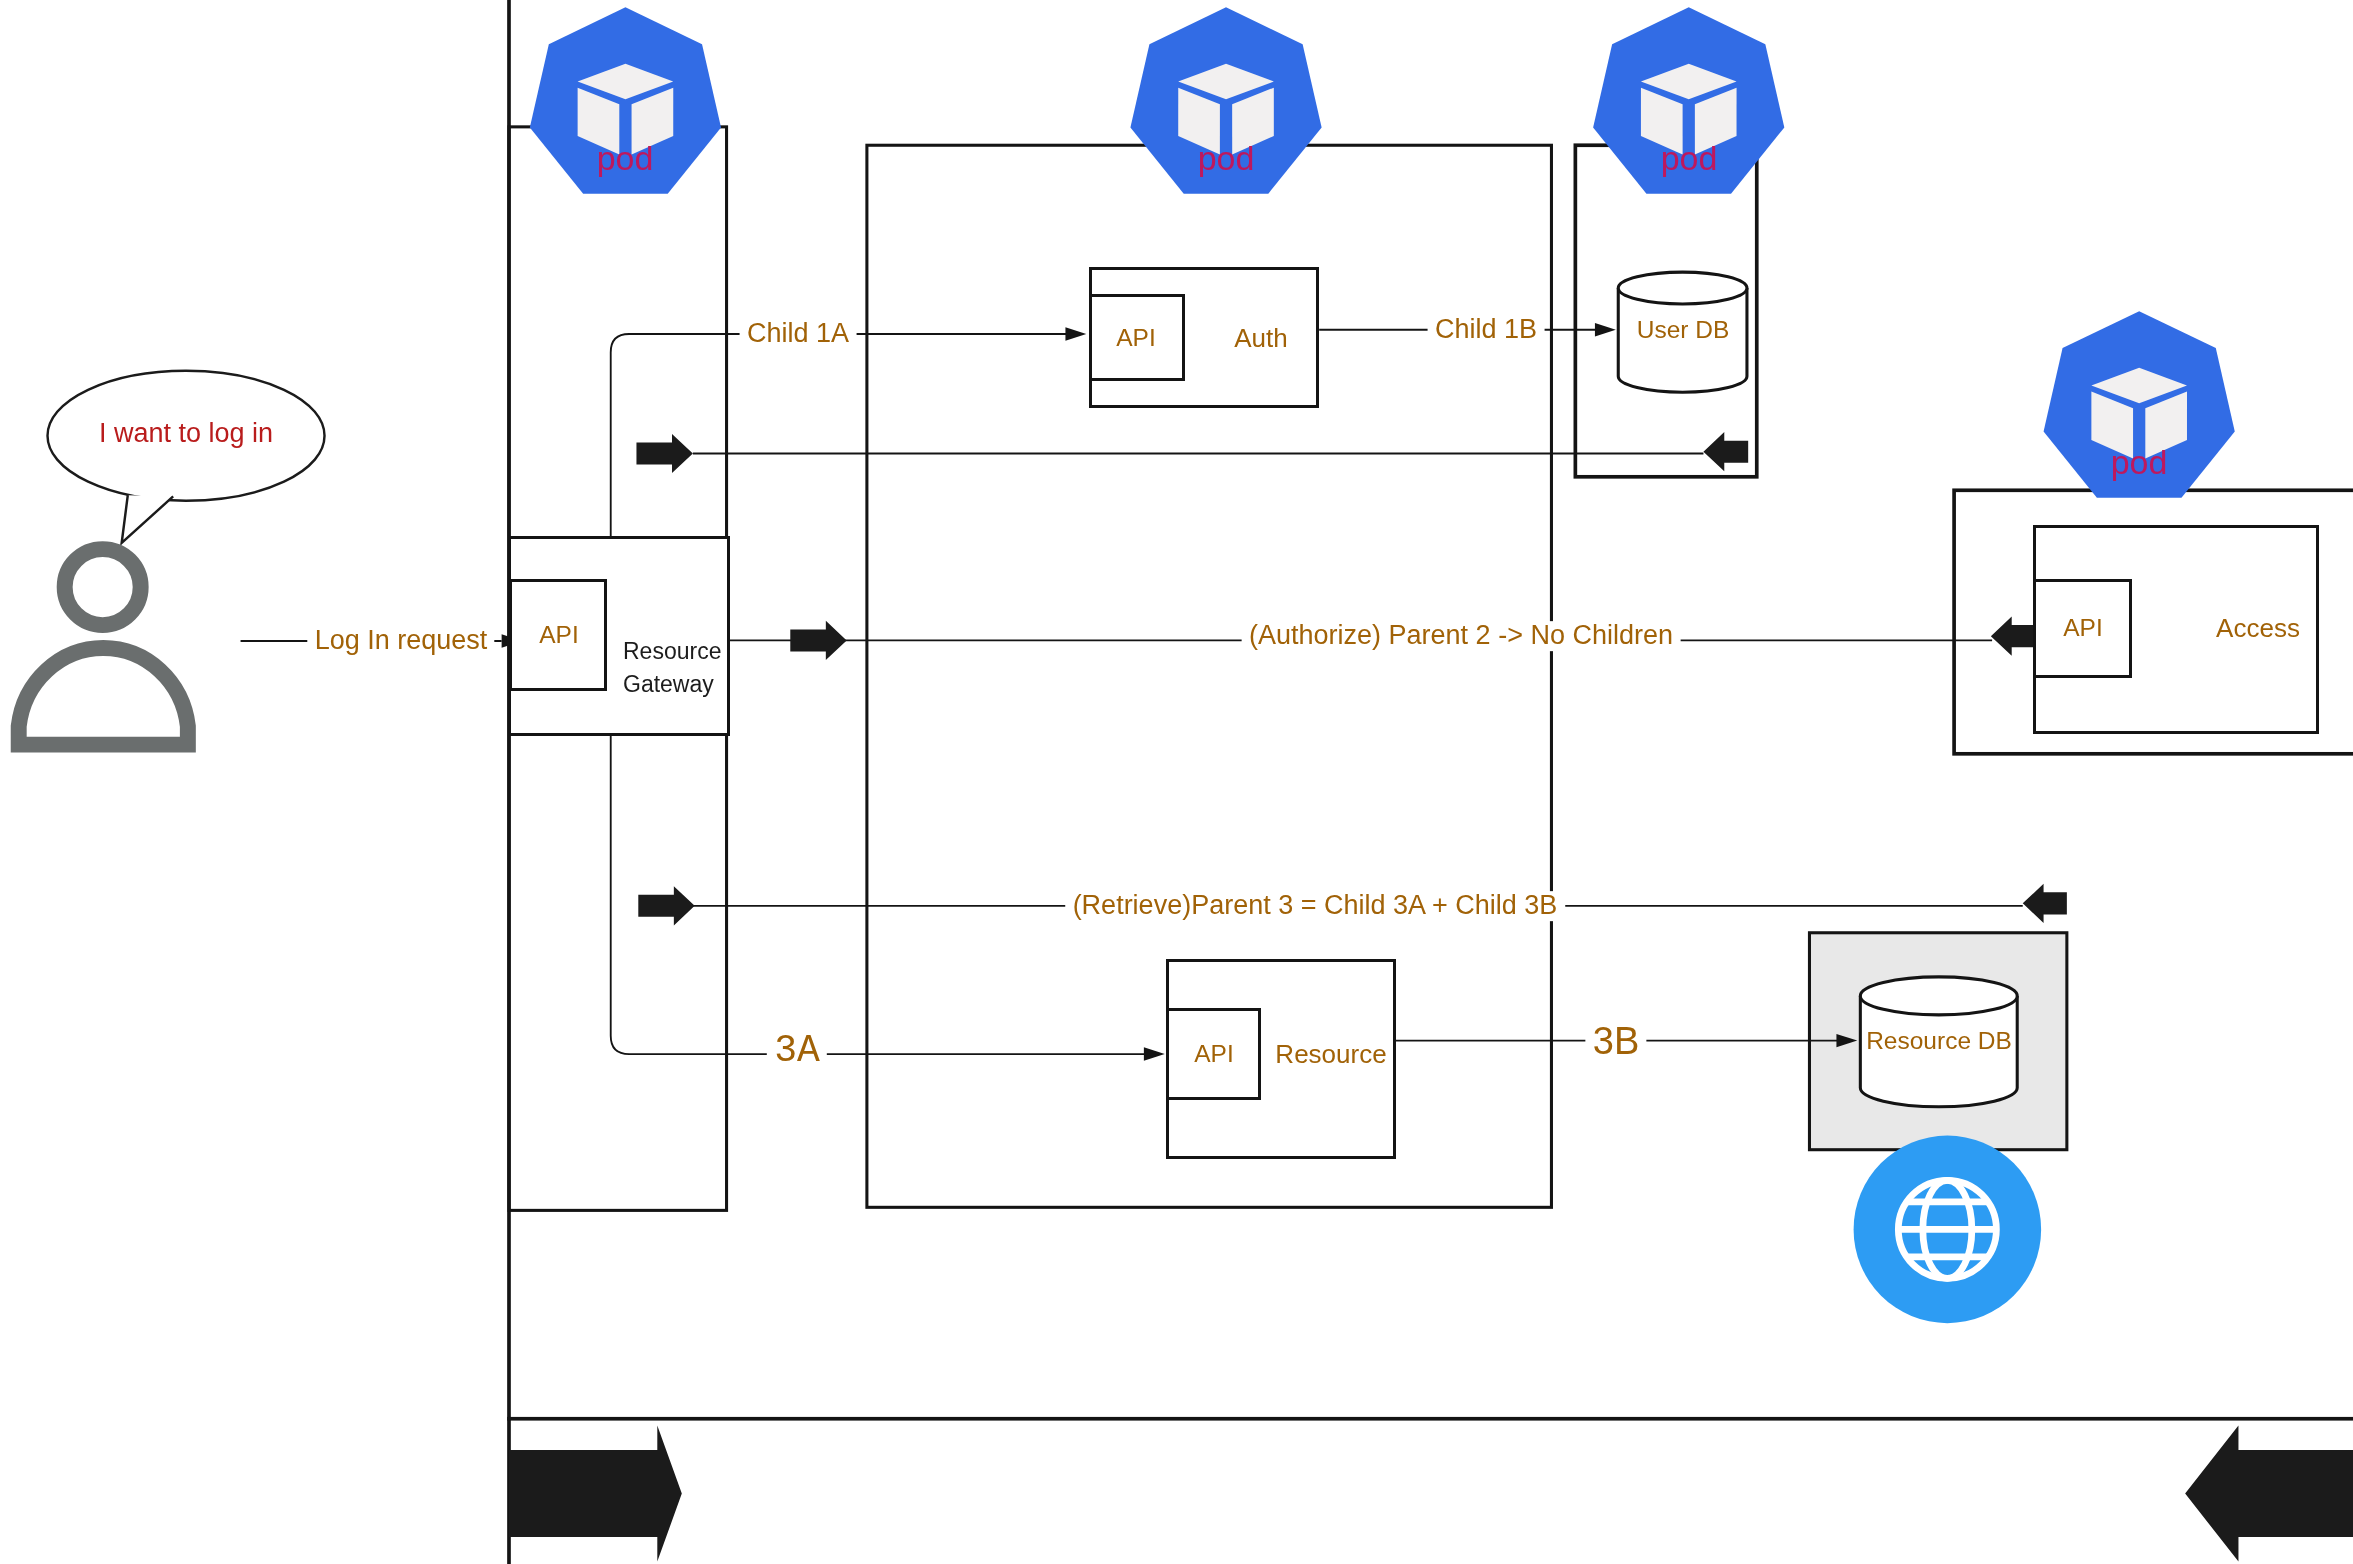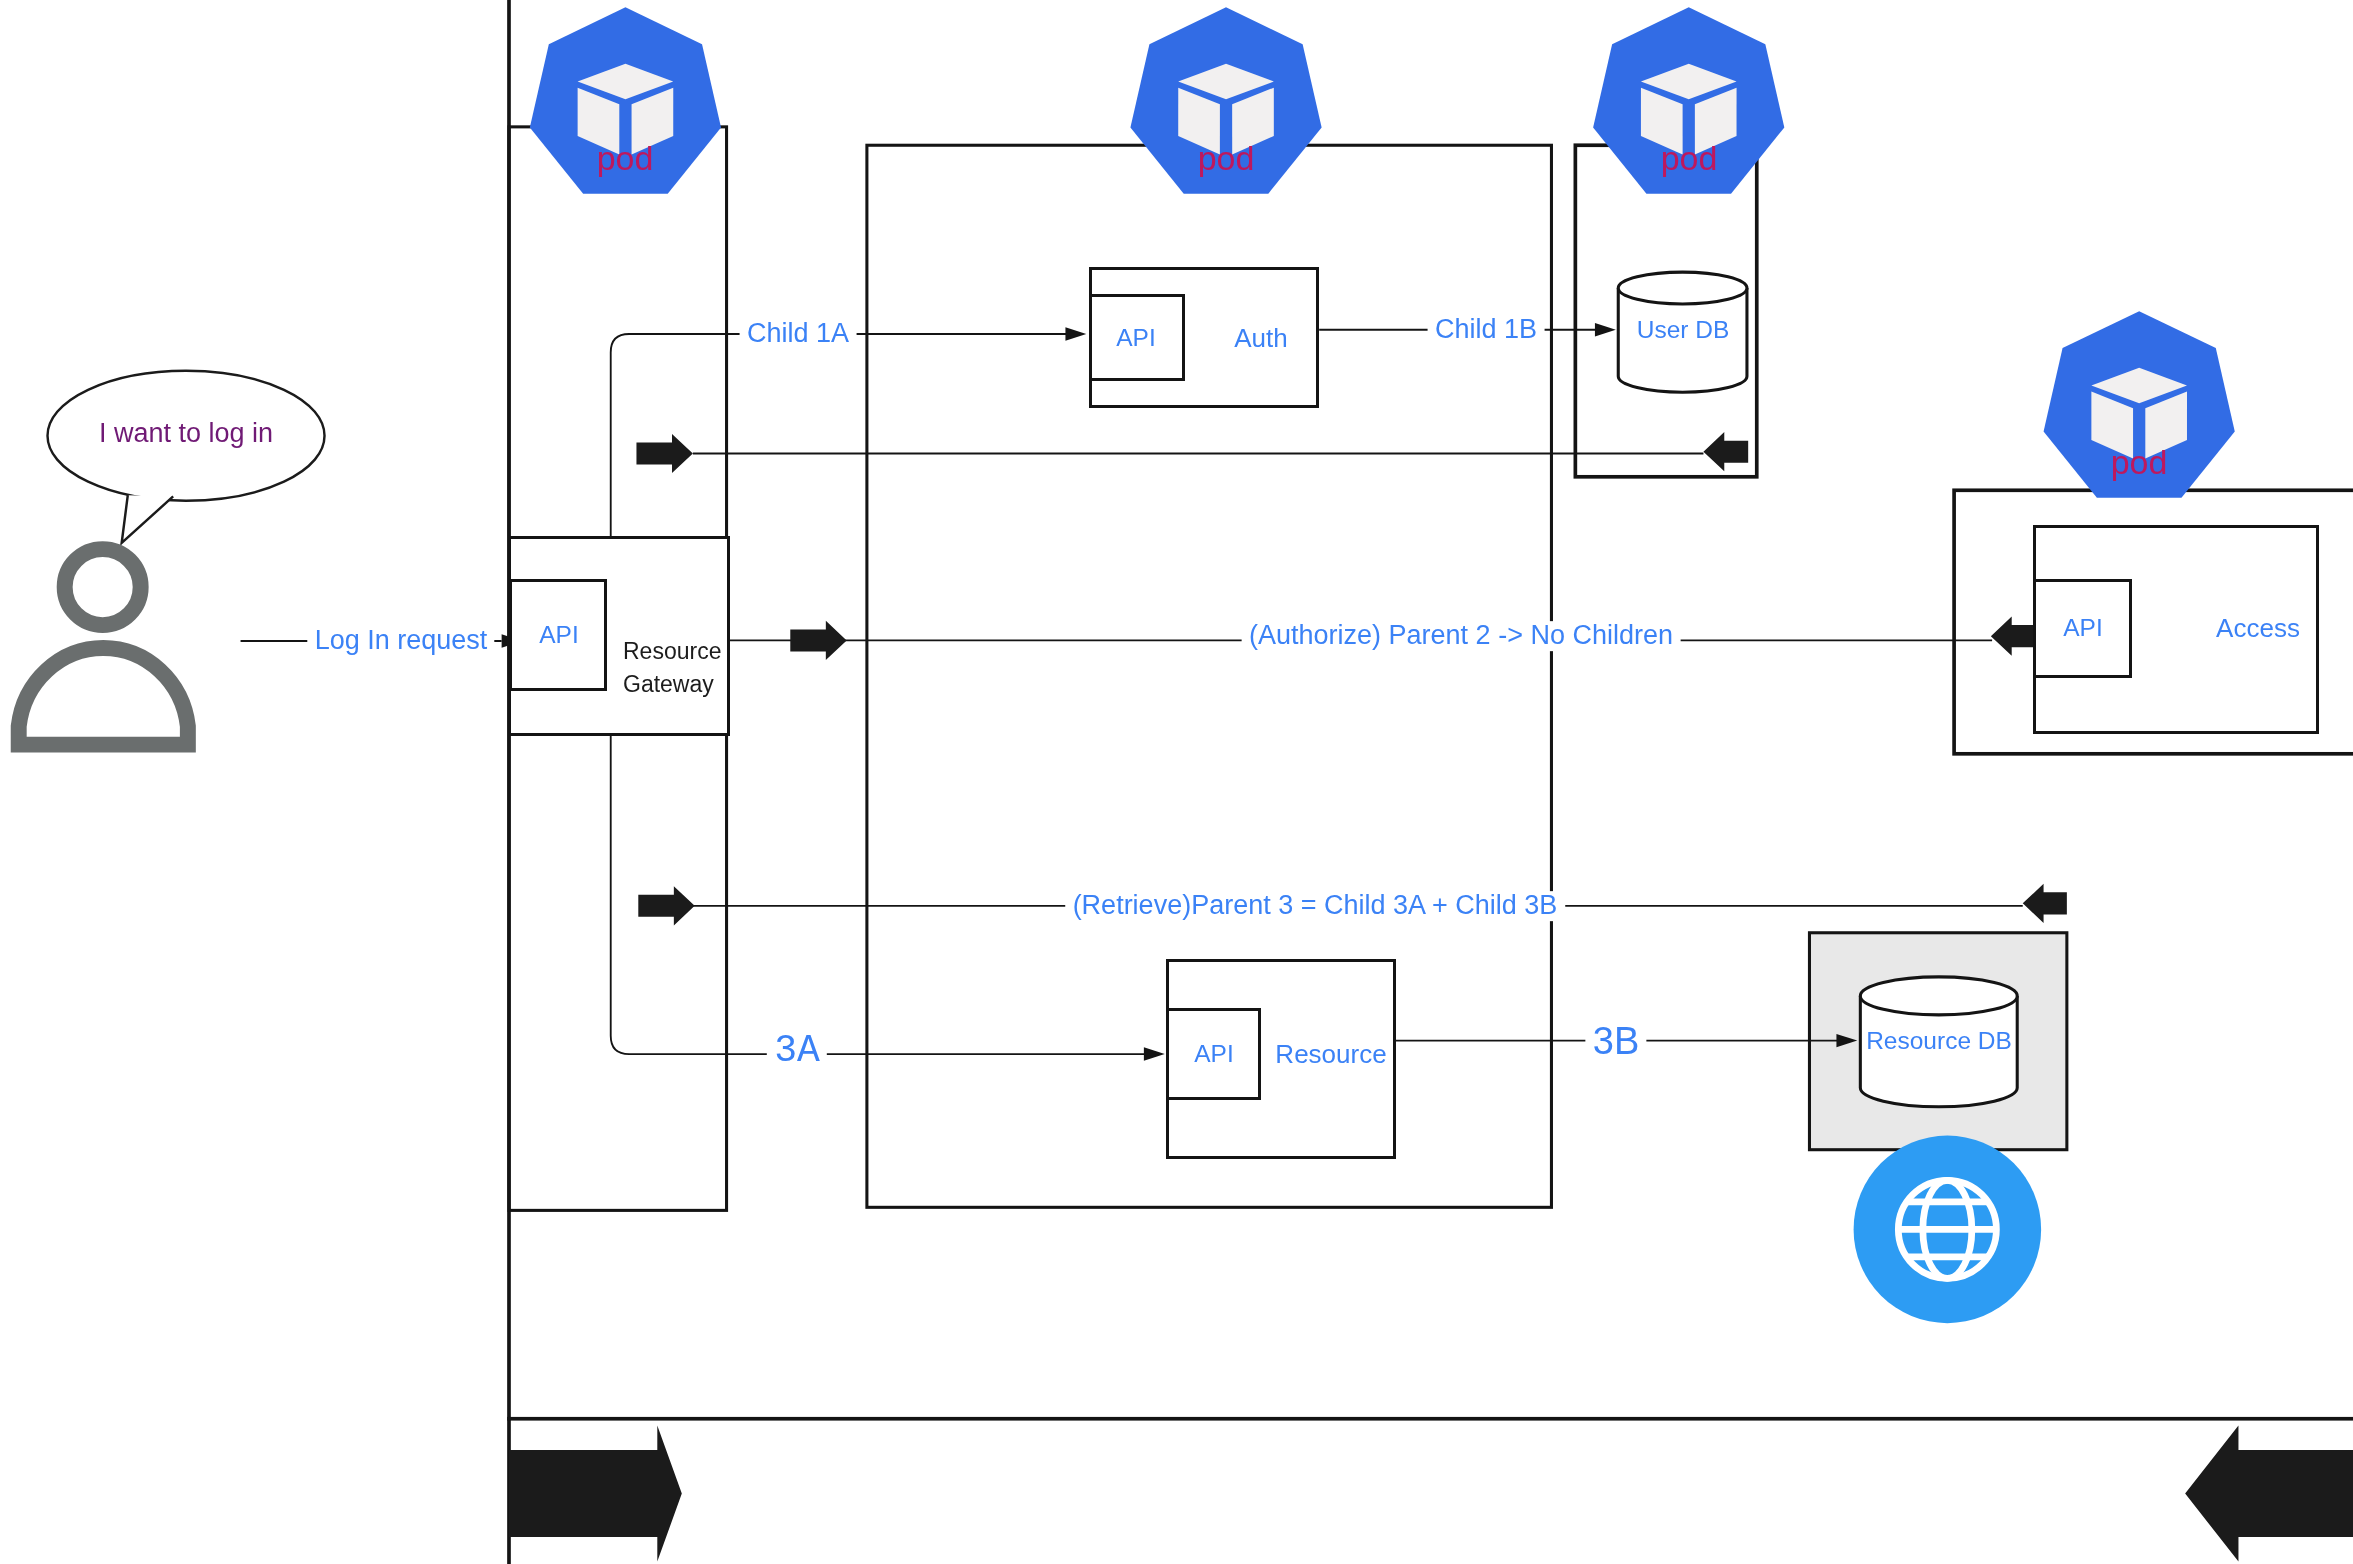--- a/index.html
+++ b/index.html
@@ -6,34 +6,34 @@
   #stage{
     position:relative;width:2354px;height:1564px;overflow:hidden;background:#ffffff;
     font-family:"Liberation Sans", sans-serif;color:#1c1c1c;
   }
   #shapes{position:absolute;left:0;top:0;width:2354px;height:1564px;z-index:1;}
   .box{
     position:absolute;background:#ffffff;border:3.1px solid #141414;box-sizing:border-box;z-index:2;
   }
   .lbl{
     position:absolute;z-index:3;transform:translate(-50%,-50%);
-    white-space:nowrap;font-size:27px;line-height:1.1;color:#3b82f6;
+    white-space:nowrap;font-size:27px;line-height:1.1;color:#a16207;
   }
   .onln{background:#ffffff;padding:0 7.4px;}
   .big{font-size:38px;}
   .podlbl{color:#be185d;font-size:34px;background:transparent;}
   .apilbl{font-size:24.5px;}
   .namelbl{font-size:26px;}
   .dblbl{font-size:24.5px;}
   .wrapname{
     position:absolute;z-index:3;font-size:23px;line-height:1.45;width:116px;
     white-space:normal;background:transparent;
   }
   #banner-label{font-size:39px;}
-  #bubble-label{font-size:27px;color:#701a75;}
+  #bubble-label{font-size:27px;color:#b91c1c;}
 </style>
 </head>
 <body>
 
 <div id="stage">
 
   <svg id="shapes" viewBox="0 0 3840 2552" xmlns="http://www.w3.org/2000/svg">
     <defs>
       <g id="podShape">
         <polygon points="160,0 285,60 316,196 229,304 91,304 4,196 35,60" fill="#326CE5"></polygon>

